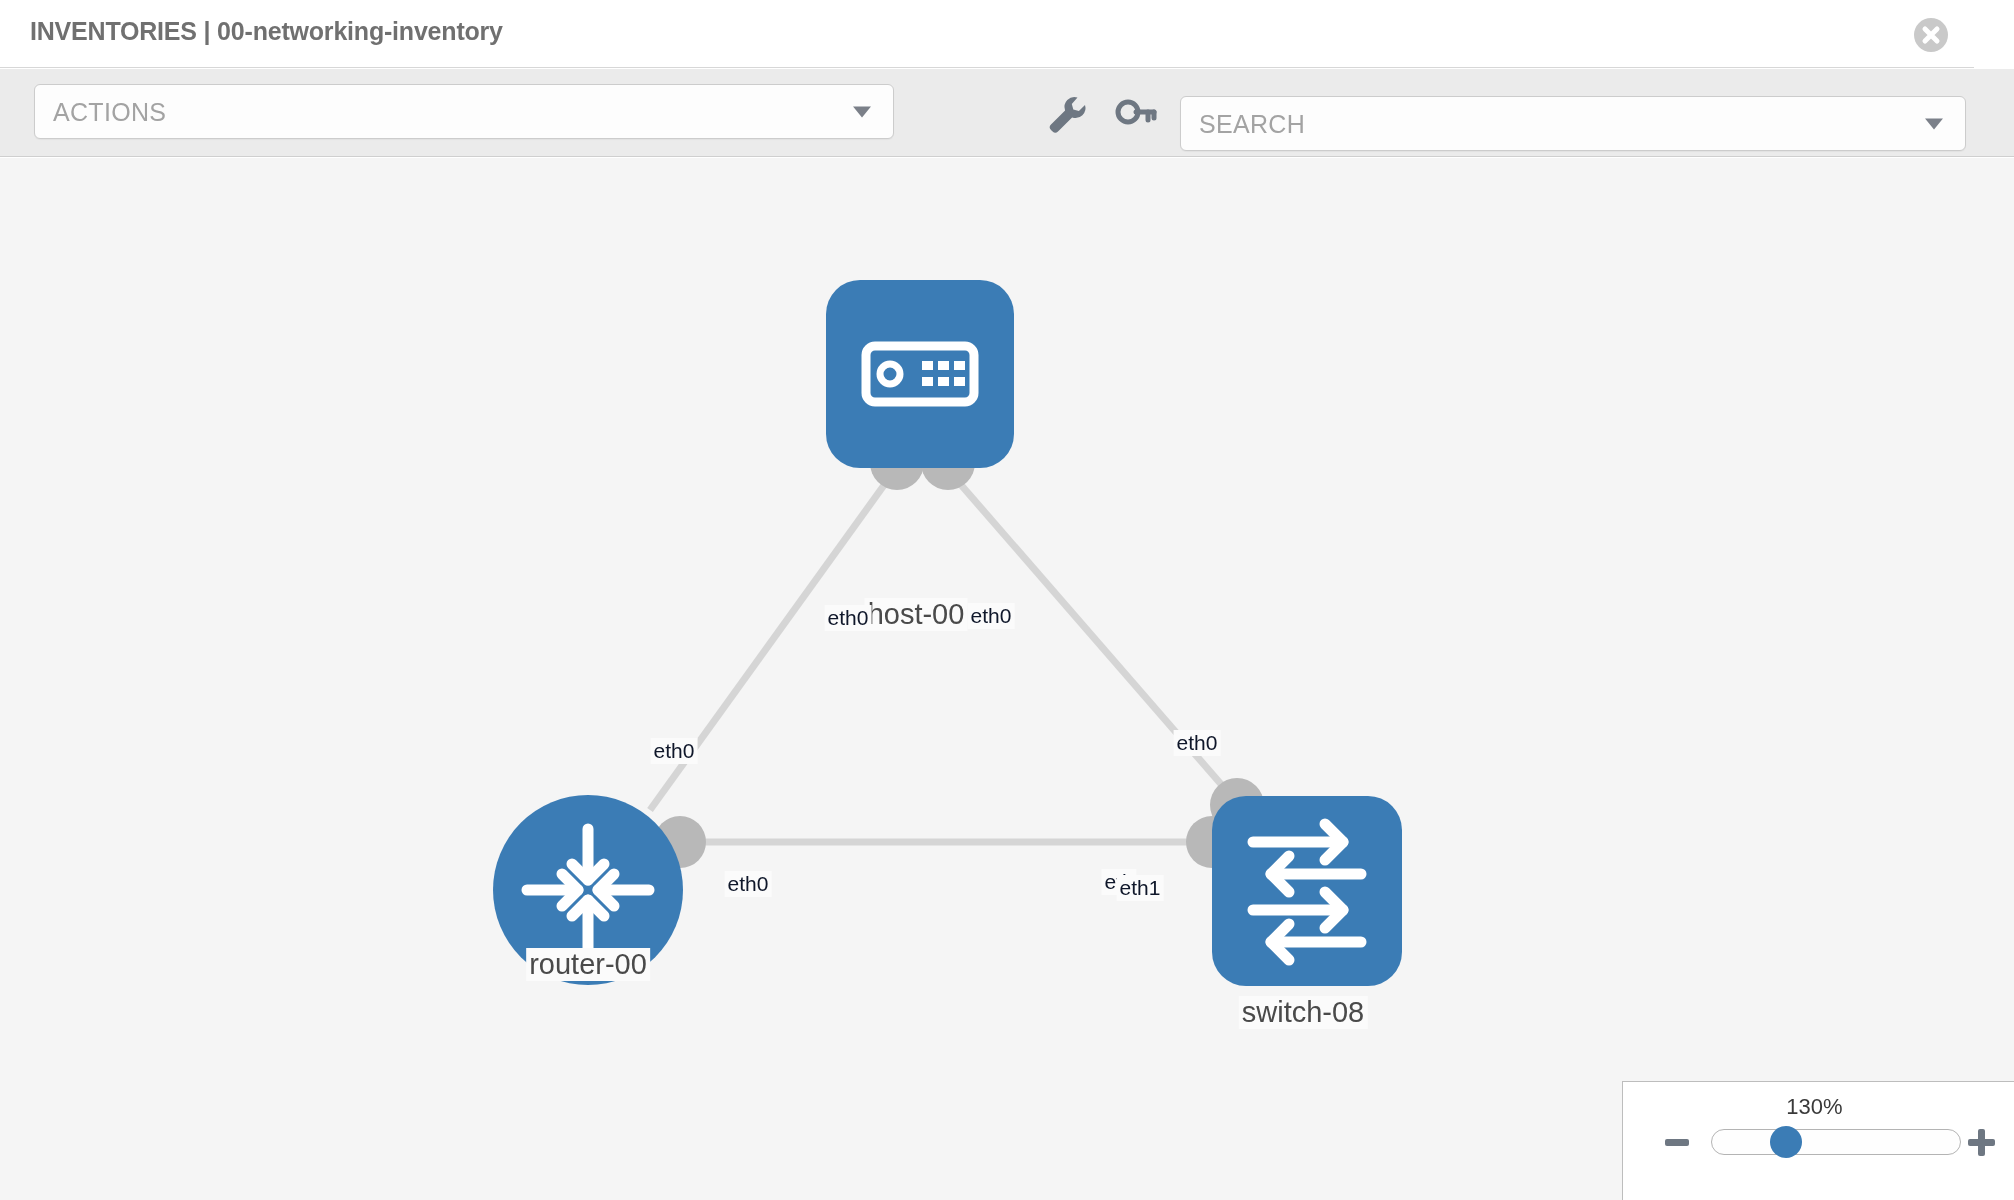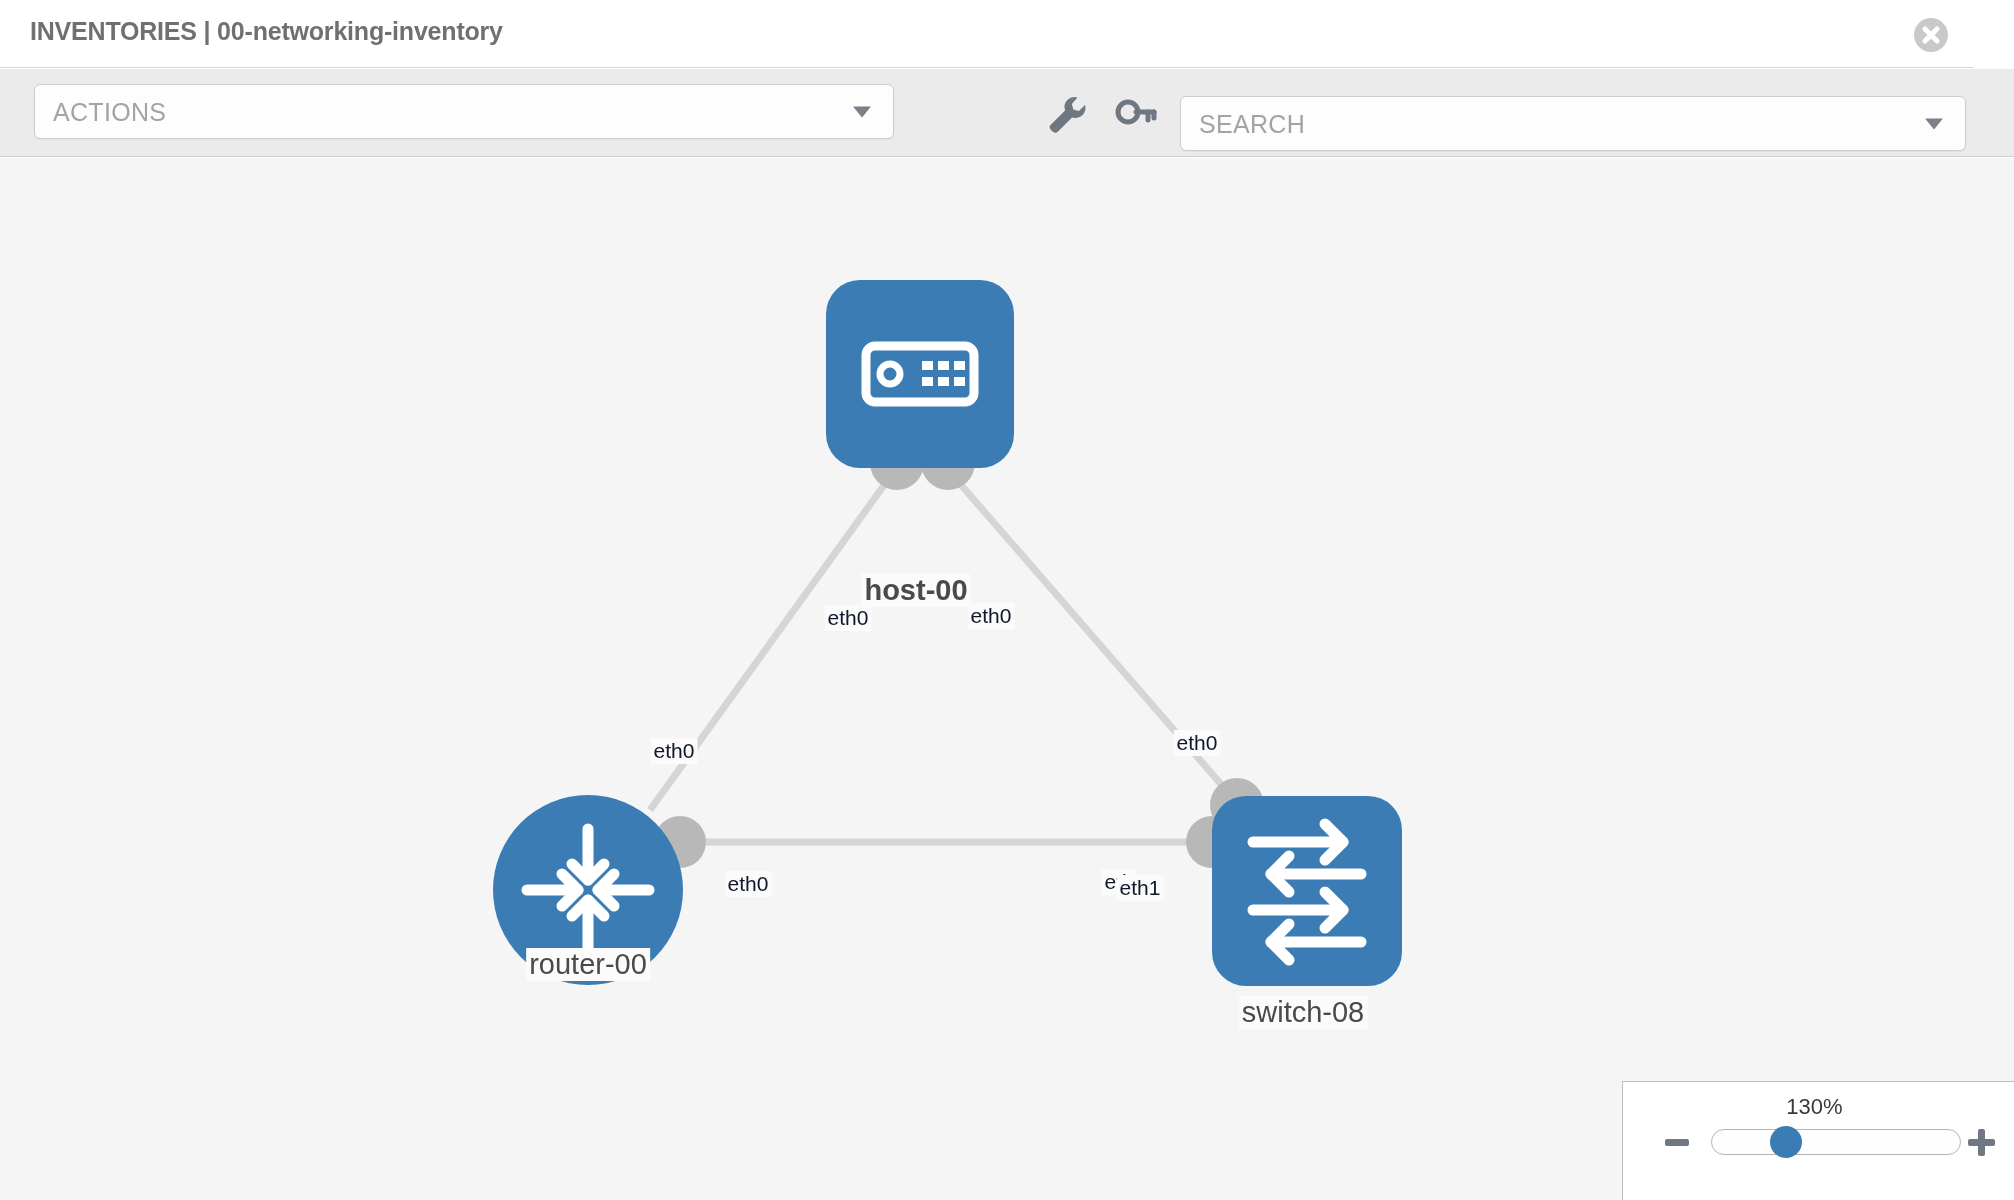--- a/index.html
+++ b/index.html
@@ -224,21 +224,21 @@
 
           <path d="M1253 752 H1343"></path>
           <path d="M1325 734 L1343 752 L1325 770"></path>
 
           <path d="M1361 784 H1271"></path>
           <path d="M1289 766 L1271 784 L1289 802"></path>
         </g>
       </g>
     </svg>
 
-    <div class="node-caption" style="left:916px; top:416px;font-weight:bold;">host-00</div>
+    <div class="node-caption" style="left:916px; top:440px;">host-00</div>
     <div class="node-caption" style="left:588px; top:790px;">router-00</div>
     <div class="node-caption" style="left:1303px; top:838px;">switch-08</div>
 
     <div class="edge-label" style="left:848px; top:460px;">eth0</div>
     <div class="edge-label" style="left:991px; top:458px;">eth0</div>
     <div class="edge-label" style="left:674px; top:593px;">eth0</div>
     <div class="edge-label" style="left:1197px; top:585px;">eth0</div>
     <div class="edge-label" style="left:748px; top:726px;">eth0</div>
     <div class="edge-label" style="left:1119px; top:724px;">eth</div>
     <div class="edge-label" style="left:1140px; top:730px;">eth1</div>

